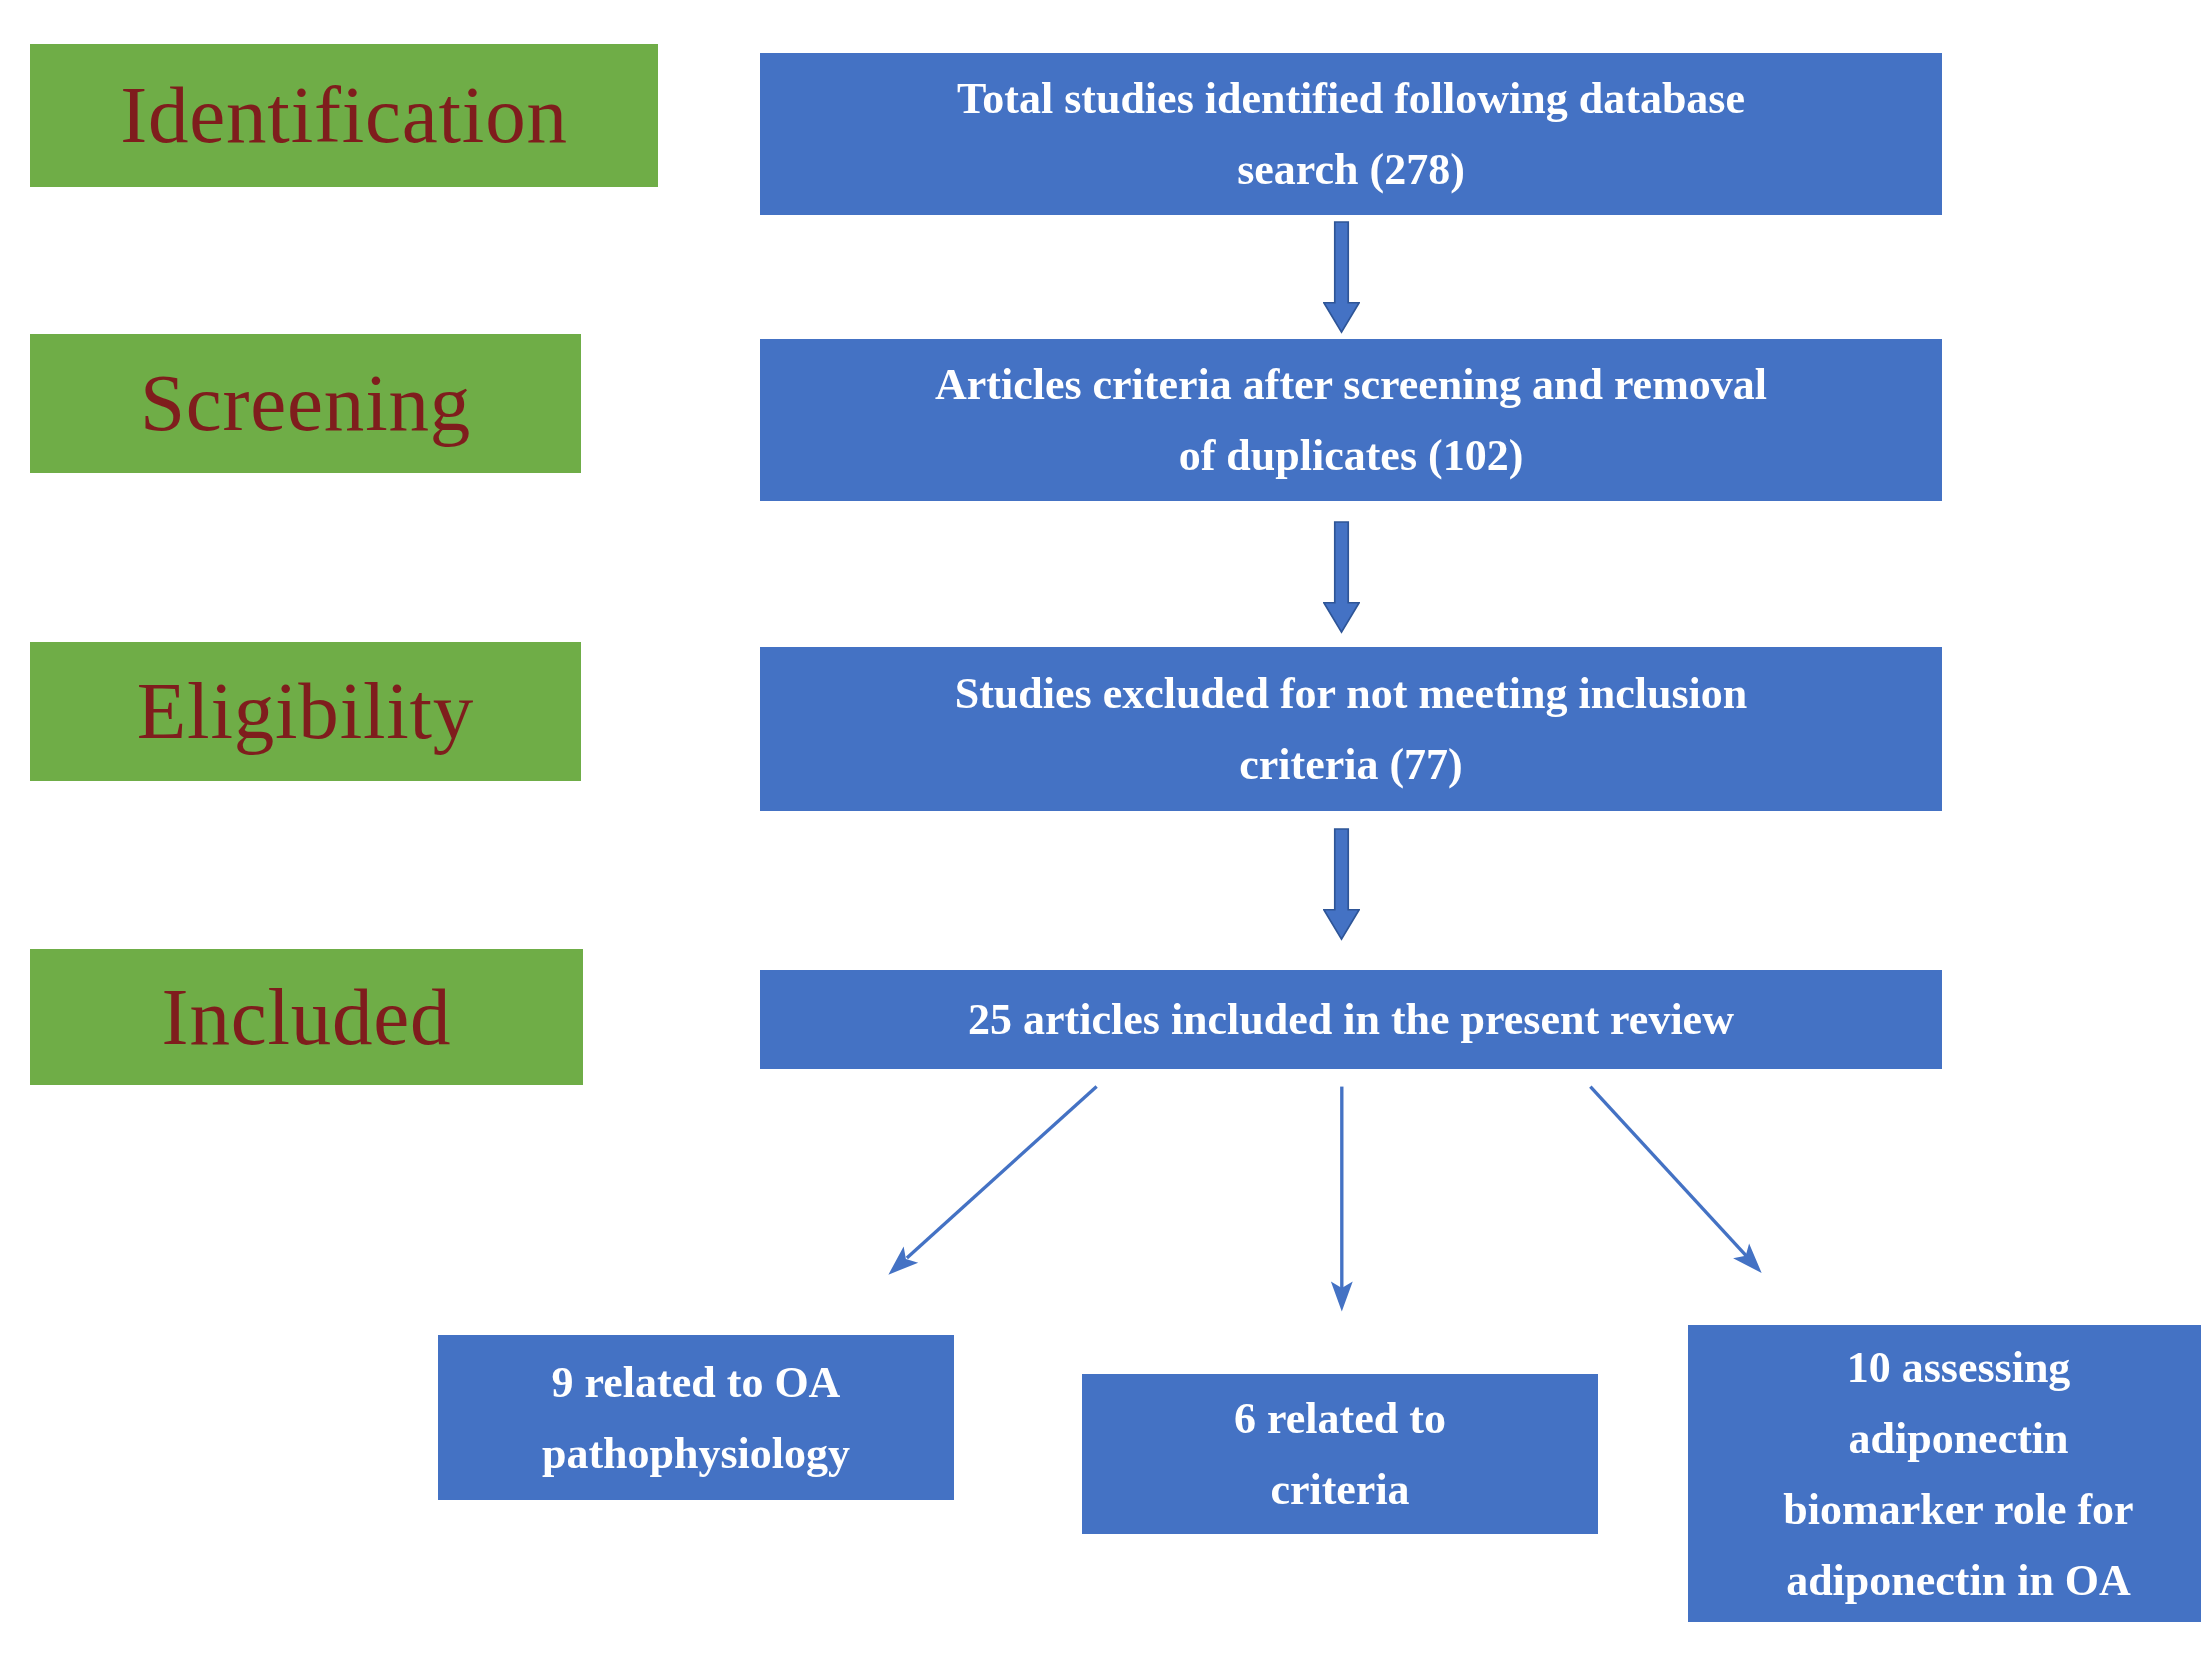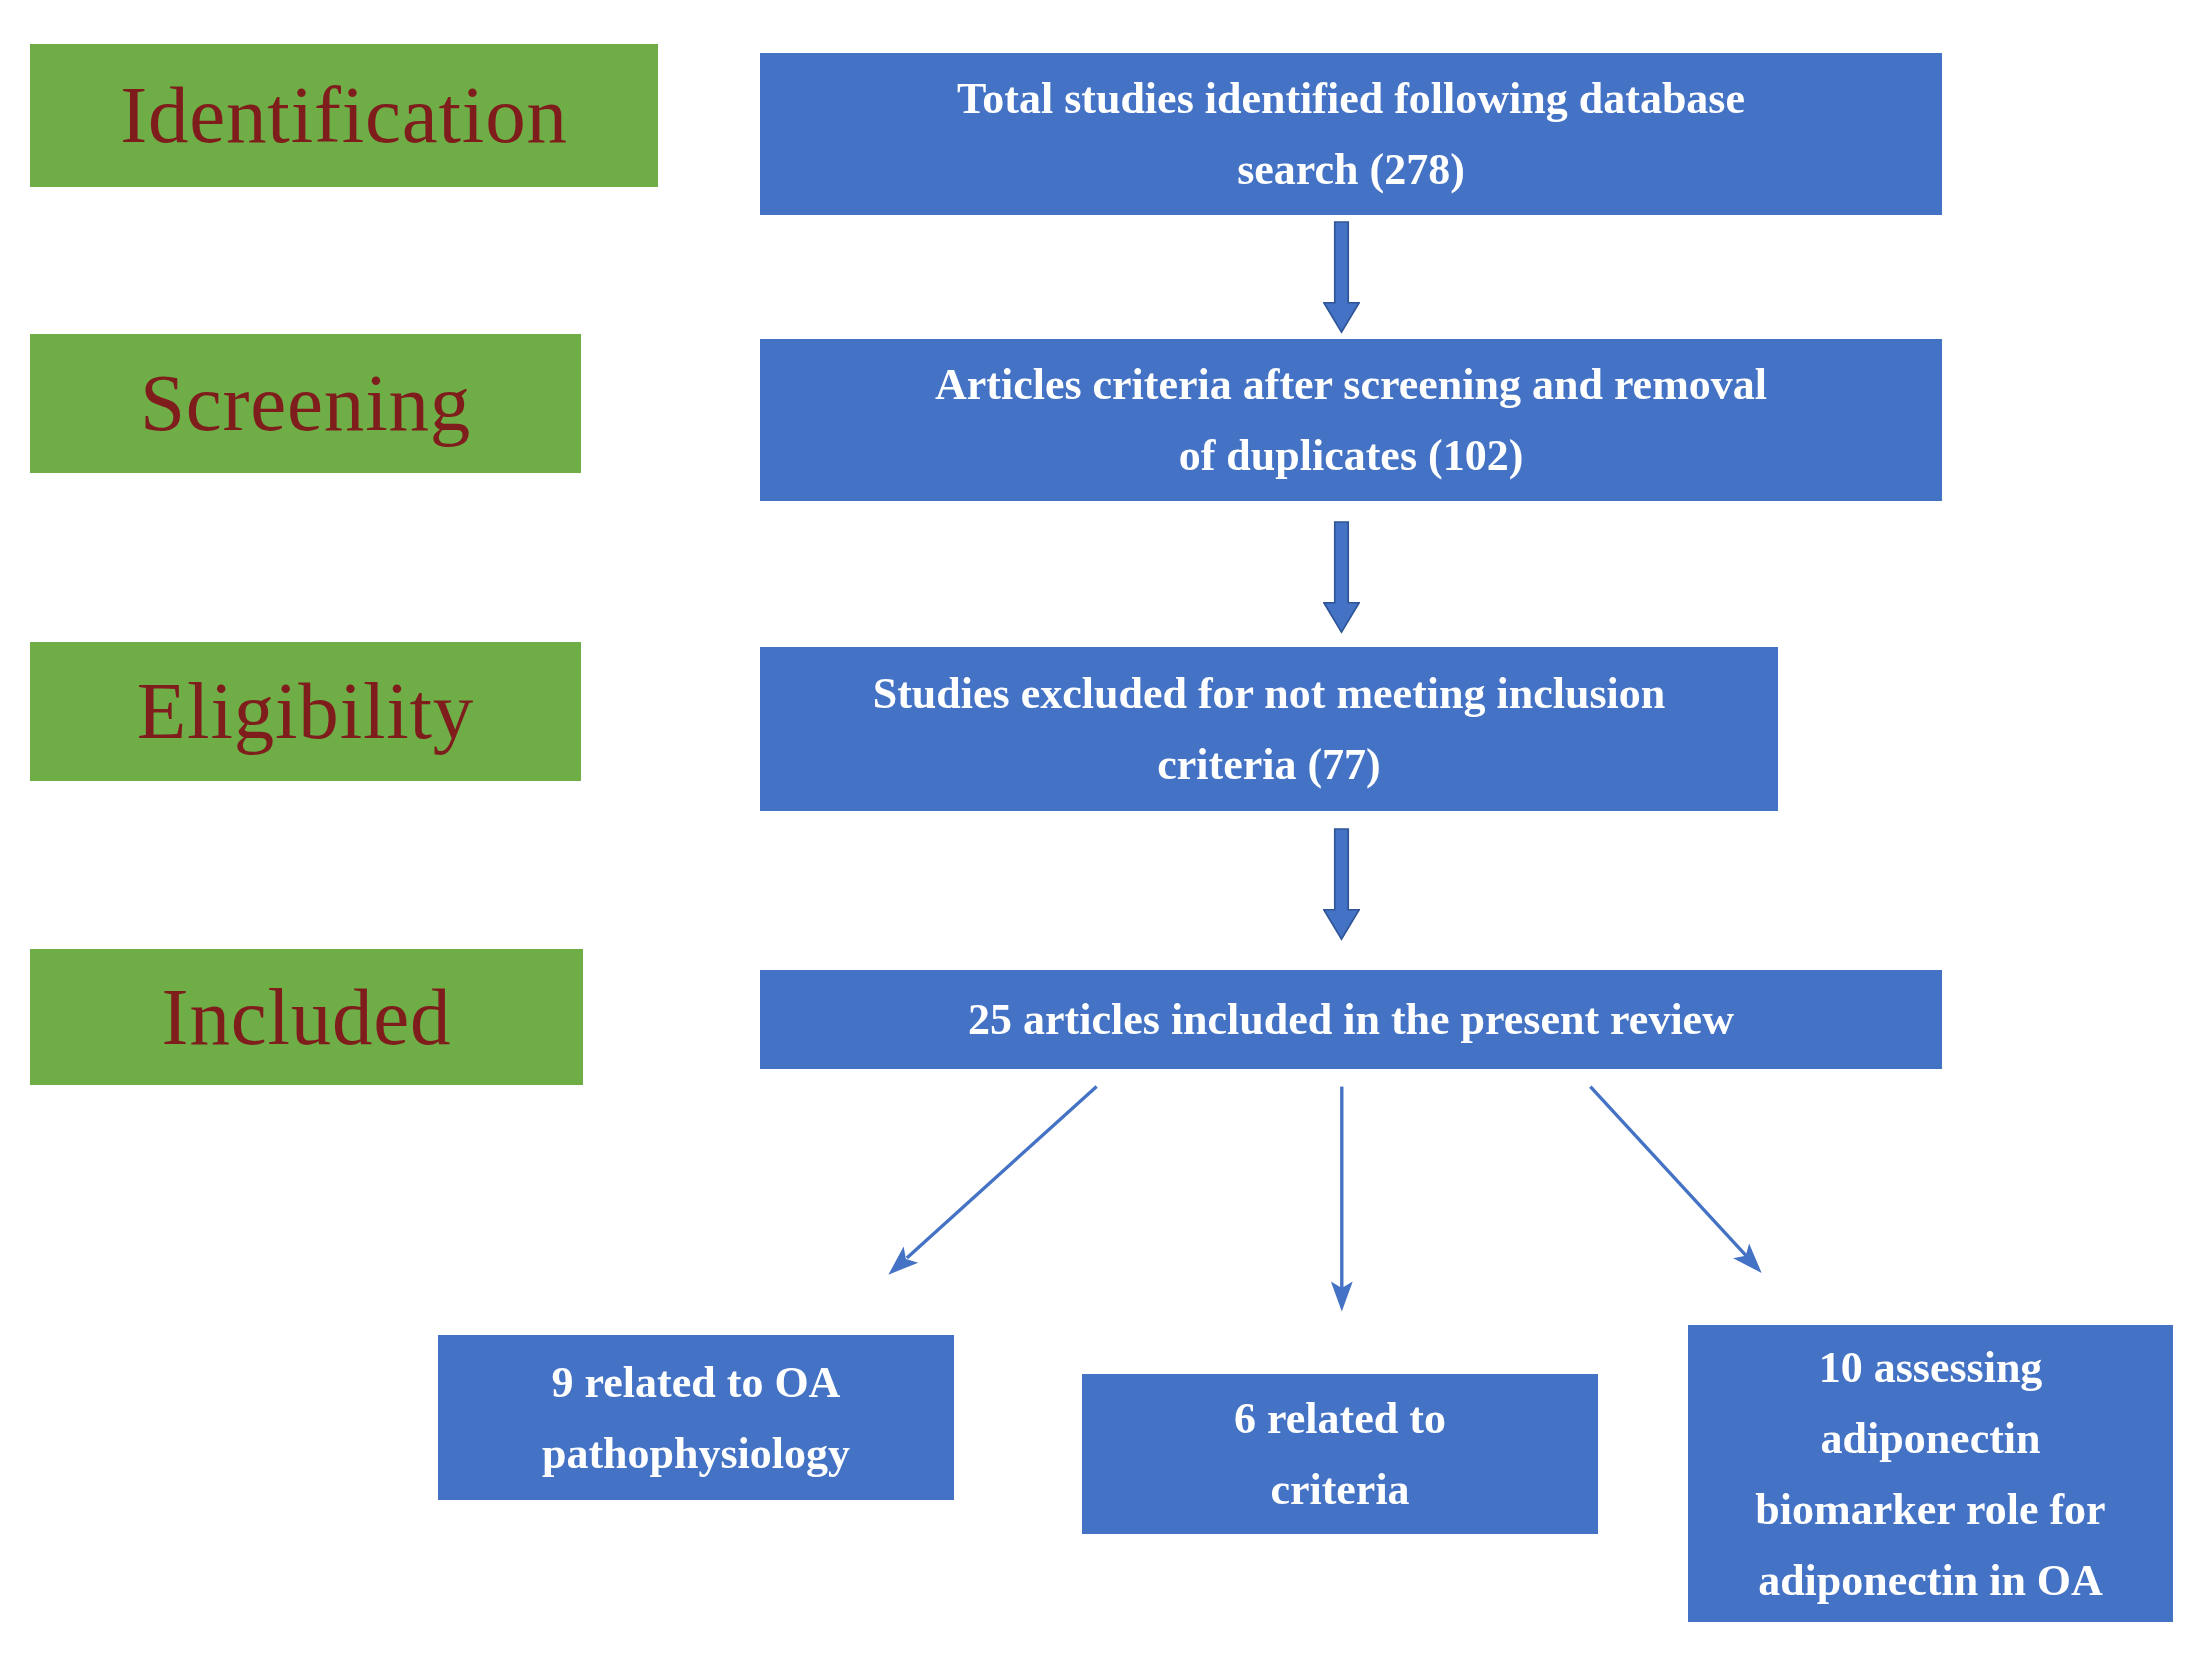--- a/index.html
+++ b/index.html
@@ -56,21 +56,21 @@
   <div class="flow-box" style="left:760px;top:53px;width:1182px;height:162px;">
     <div>Total studies identified following database</div>
     <div>search (278)</div>
   </div>
 
   <div class="flow-box" style="left:760px;top:339px;width:1182px;height:162px;">
     <div>Articles criteria after screening and removal</div>
     <div>of duplicates (102)</div>
   </div>
 
-  <div class="flow-box" style="left:760px;top:647px;width:1018px;height:164px;justify-content:center;">
+  <div class="flow-box" style="left:760px;top:647px;width:1182px;height:164px;justify-content:center;">
     <div>Studies excluded for not meeting inclusion</div>
     <div>criteria (77)</div>
   </div>
 
   <div class="flow-box" style="left:760px;top:970px;width:1182px;height:99px;text-align:right;">
     <div>25 articles included in the present review</div>
   </div>
 
   <div class="arrow" style="left:1323px;top:221px;">
     <svg width="37" height="113" viewBox="0 0 44 134">
@@ -110,21 +110,21 @@
   <div class="flow-box" style="left:438px;top:1335px;width:516px;height:165px;">
     <div>9 related to OA</div>
     <div>pathophysiology</div>
   </div>
 
   <div class="flow-box" style="left:1082px;top:1334px;width:516px;height:160px;margin-top:40px;">
     <div>6 related to</div>
     <div>criteria</div>
   </div>
 
-  <div class="flow-box" style="left:1688px;top:1325px;width:485px;height:297px;">
+  <div class="flow-box" style="left:1688px;top:1325px;width:485px;height:297px;padding-left:28px;">
     <div>10 assessing</div>
     <div>adiponectin</div>
     <div>biomarker role for</div>
     <div>adiponectin in OA</div>
   </div>
 
 </div>
 
 
 </body></html>

